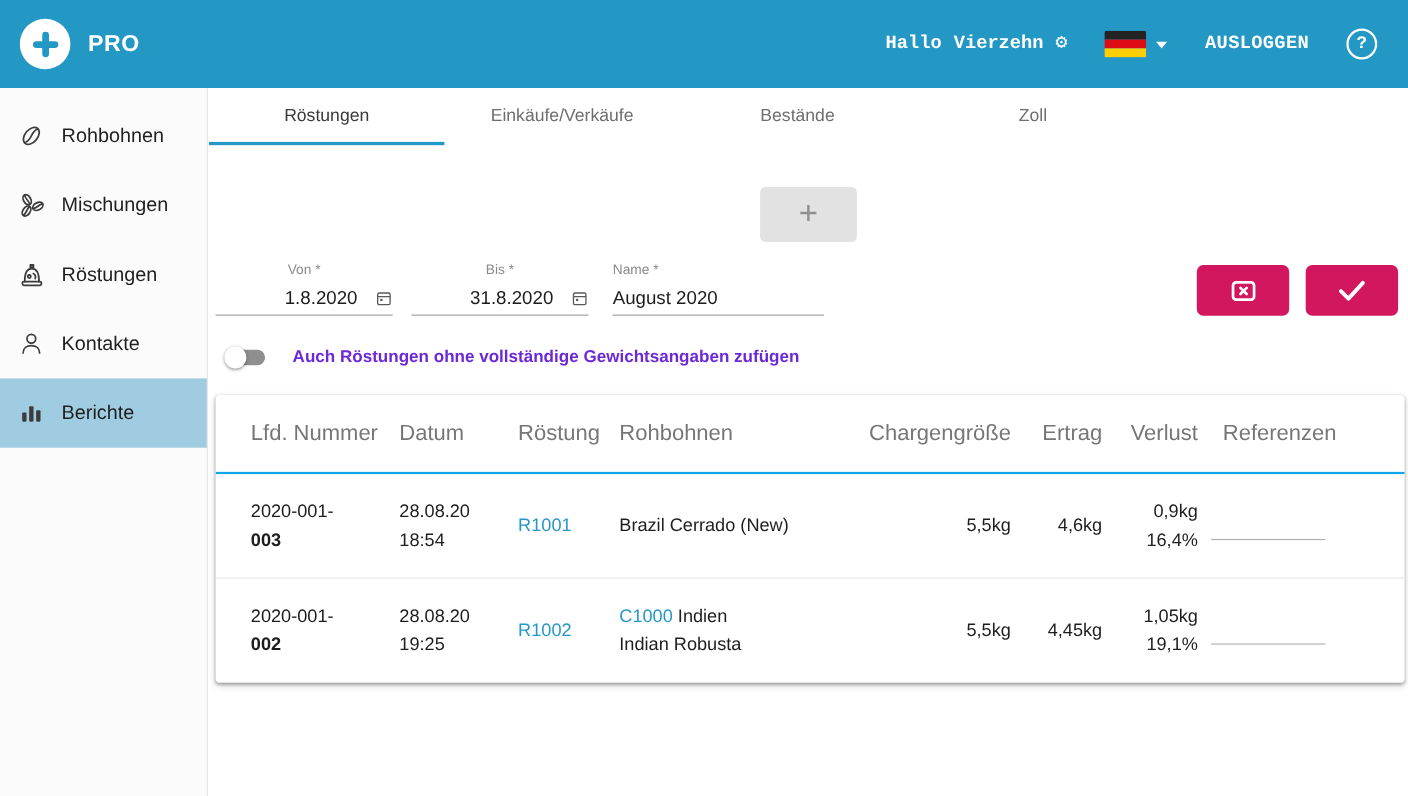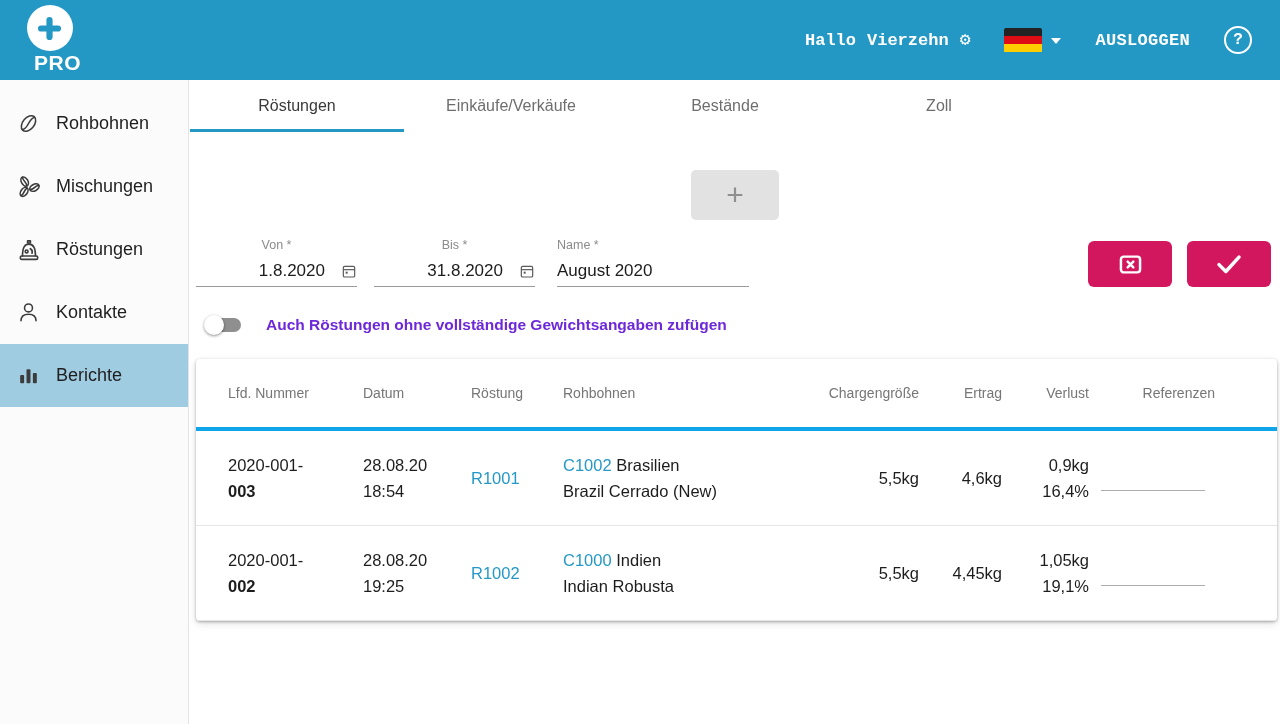--- a/index.html
+++ b/index.html
@@ -2,21 +2,21 @@
 <html><head>
 <meta charset="utf-8">
 <style>
   * { margin:0; padding:0; box-sizing:border-box; }
   html,body { width:1280px; height:724px; overflow:hidden; background:#fff;
     font-family:"Liberation Sans", sans-serif; color:#1d1d1d; }
 
   
   .topbar { height:80px; background:#2498c5; display:flex; align-items:center;
     padding:0 28px 0 18px; color:#fff; }
-  .brand { display:flex; align-items:center; cursor:pointer;flex-direction:column; }
+  .brand { display:flex; align-items:center; cursor:pointer; }
   .logo-circle { width:46px; height:46px; border-radius:50%; background:#fff;
     display:flex; align-items:center; justify-content:center; }
   .brand-text { font-size:21px; font-weight:700; margin-left:16px; letter-spacing:.5px; }
   .topbar-right { margin-left:auto; display:flex; align-items:center; gap:34px;
     font-weight:700; font-size:17px;font-family:Liberation Mono, monospace; }
   .greeting { display:flex; align-items:center; gap:11px; }
   .gear { font-size:18px; font-weight:400; cursor:pointer; line-height:1; }
   .lang { display:flex; align-items:center; cursor:pointer; }
   .flag { width:38px; height:25px; display:flex; flex-direction:column;
     border-radius:2px; overflow:hidden; }
@@ -78,22 +78,22 @@
     border-radius:7px; background:#8f8f8f; }
   .switch .thumb { position:absolute; left:0; top:1px; width:20px; height:20px;
     border-radius:50%; background:#fff; box-shadow:0 1px 3px rgba(0,0,0,.45); }
   .toggle-label { font-size:15.5px; font-weight:700; color:#6d28d9; }
 
   
   .card { margin:23px 3px 0 6px; background:#fff; border-radius:4px;
     box-shadow:0 1px 3px rgba(0,0,0,.3), 0 3px 8px rgba(0,0,0,.1); overflow:hidden; }
   .trow { display:grid; grid-template-columns:135px 108px 92px 1fr 150px 83px 87px 140px;
     align-items:center; padding:0 48px 0 32px; }
-  .thead { height:72px; border-bottom:4px solid #0ea5e9; color:#767676;
-    font-size:14px; font-weight:500; }
+  .thead { height:72px; border-bottom:2px solid #0ea5e9; color:#767676;
+    font-size:20px; font-weight:500; }
   .trow.data { height:95px; border-bottom:1px solid #e5e5e5; font-size:16.5px; line-height:26px; }
   .tfoot { height:75px; font-weight:700; font-size:16.5px; color:#0f0f0f; line-height:26px; }
   .right { text-align:right; }
   .col-ref { padding-right:14px; }
   .bold2 { font-weight:700; }
   .link { color:#2598c8; cursor:pointer; text-decoration:none; }
   .refline { display:inline-block; width:104px; border-top:1.5px solid #adadad;
     margin:32px 10px 0 0; }
   .cell-line { display:block; }
 </style>
@@ -282,21 +282,20 @@
         <span class="cell-line bold2">003</span>
       </div>
       <div>
         <span class="cell-line">28.08.20</span>
         <span class="cell-line">18:54</span>
       </div>
       <div>
         <a class="link">R1001</a>
       </div>
       <div>
-        <span class="cell-line"><a class="link">C1002</a> <span>Brasilien</span></span>
         <span class="cell-line">Brazil Cerrado (New)</span>
       </div>
       <div class="right">5,5kg</div>
       <div class="right">4,6kg</div>
       <div class="right">
         <span class="cell-line">0,9kg</span>
         <span class="cell-line">16,4%</span>
       </div>
       <div class="right col-ref">
         <span class="refline"></span>

